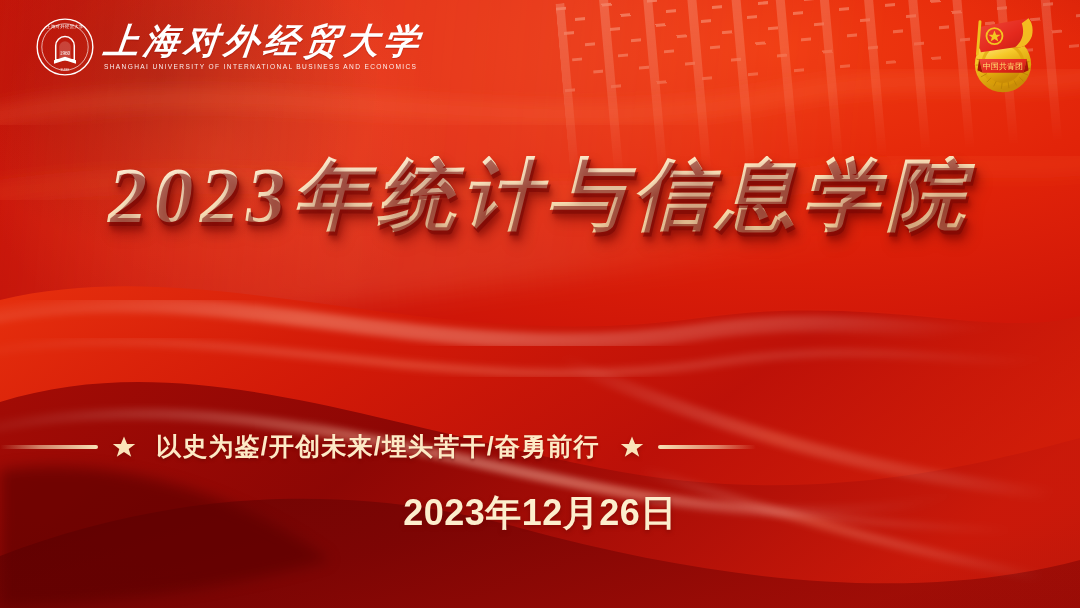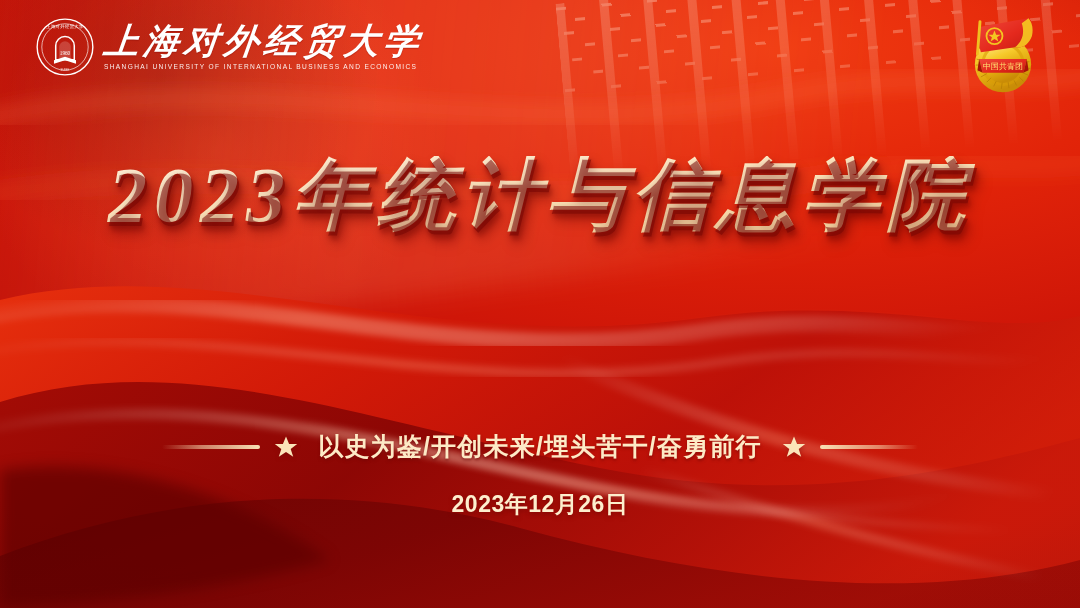--- a/index.html
+++ b/index.html
@@ -171,21 +171,21 @@
     letter-spacing: 2px;
   }
 
   
   .slogan-row {
     position: absolute;
     left: 0; right: 0;
     top: 430px;
     display: flex;
     align-items: center;
-    justify-content: center;
+    justify-content: flex-start;
     gap: 14px;
   }
   .rule {
     width: 98px;
     height: 4px;
     border-radius: 2px;
   }
   .rule-left {
     background: linear-gradient(to right, rgba(250,226,182,0) 0%, rgba(250,226,182,0.55) 40%, #f7e2b6 100%);
   }
@@ -207,21 +207,21 @@
     text-shadow: 0 2px 3px rgba(110,6,5,0.55);
     padding: 0 6px;
   }
 
   
   .date-line {
     position: absolute;
     left: 0; right: 0;
     top: 489px;
     text-align: center;
-    font-size: 23px;
+    font-size: 36px;
     font-weight: 700;
     color: #fdeecd;
     letter-spacing: 0.5px;
     text-shadow: 0 2px 4px rgba(110,6,5,0.60);
   }
 </style>
 </head>
 <body>
 
 <div id="stage">

